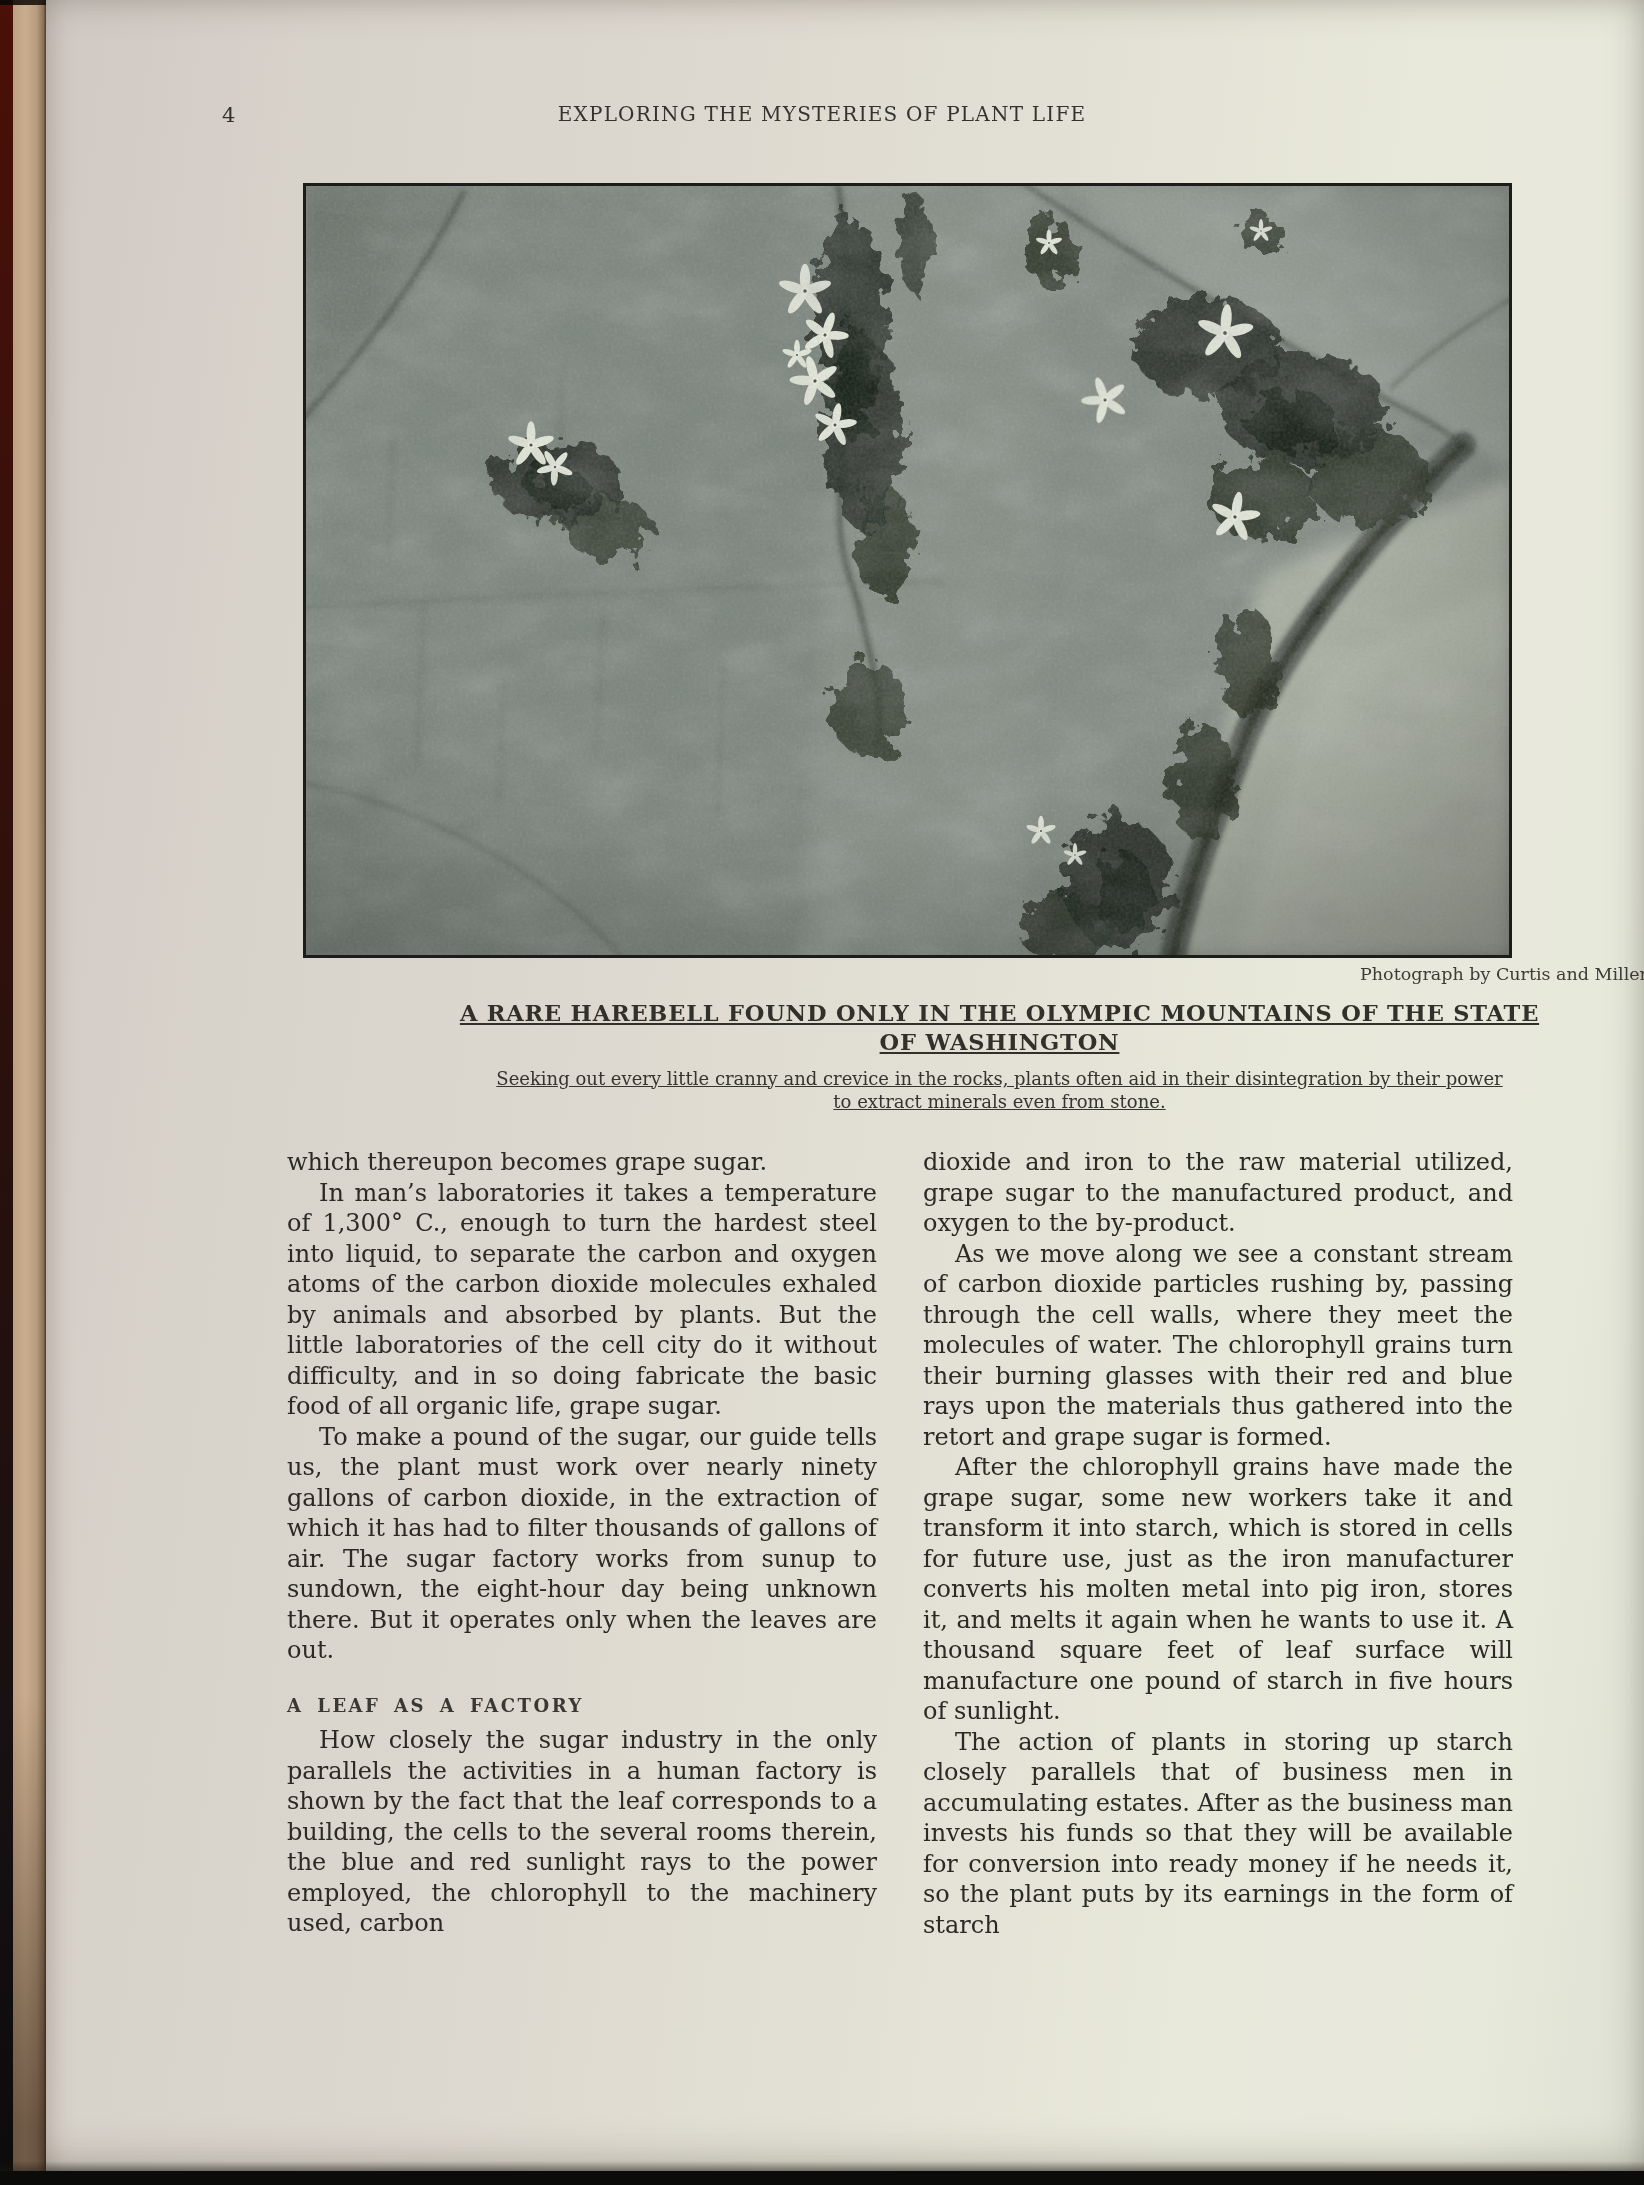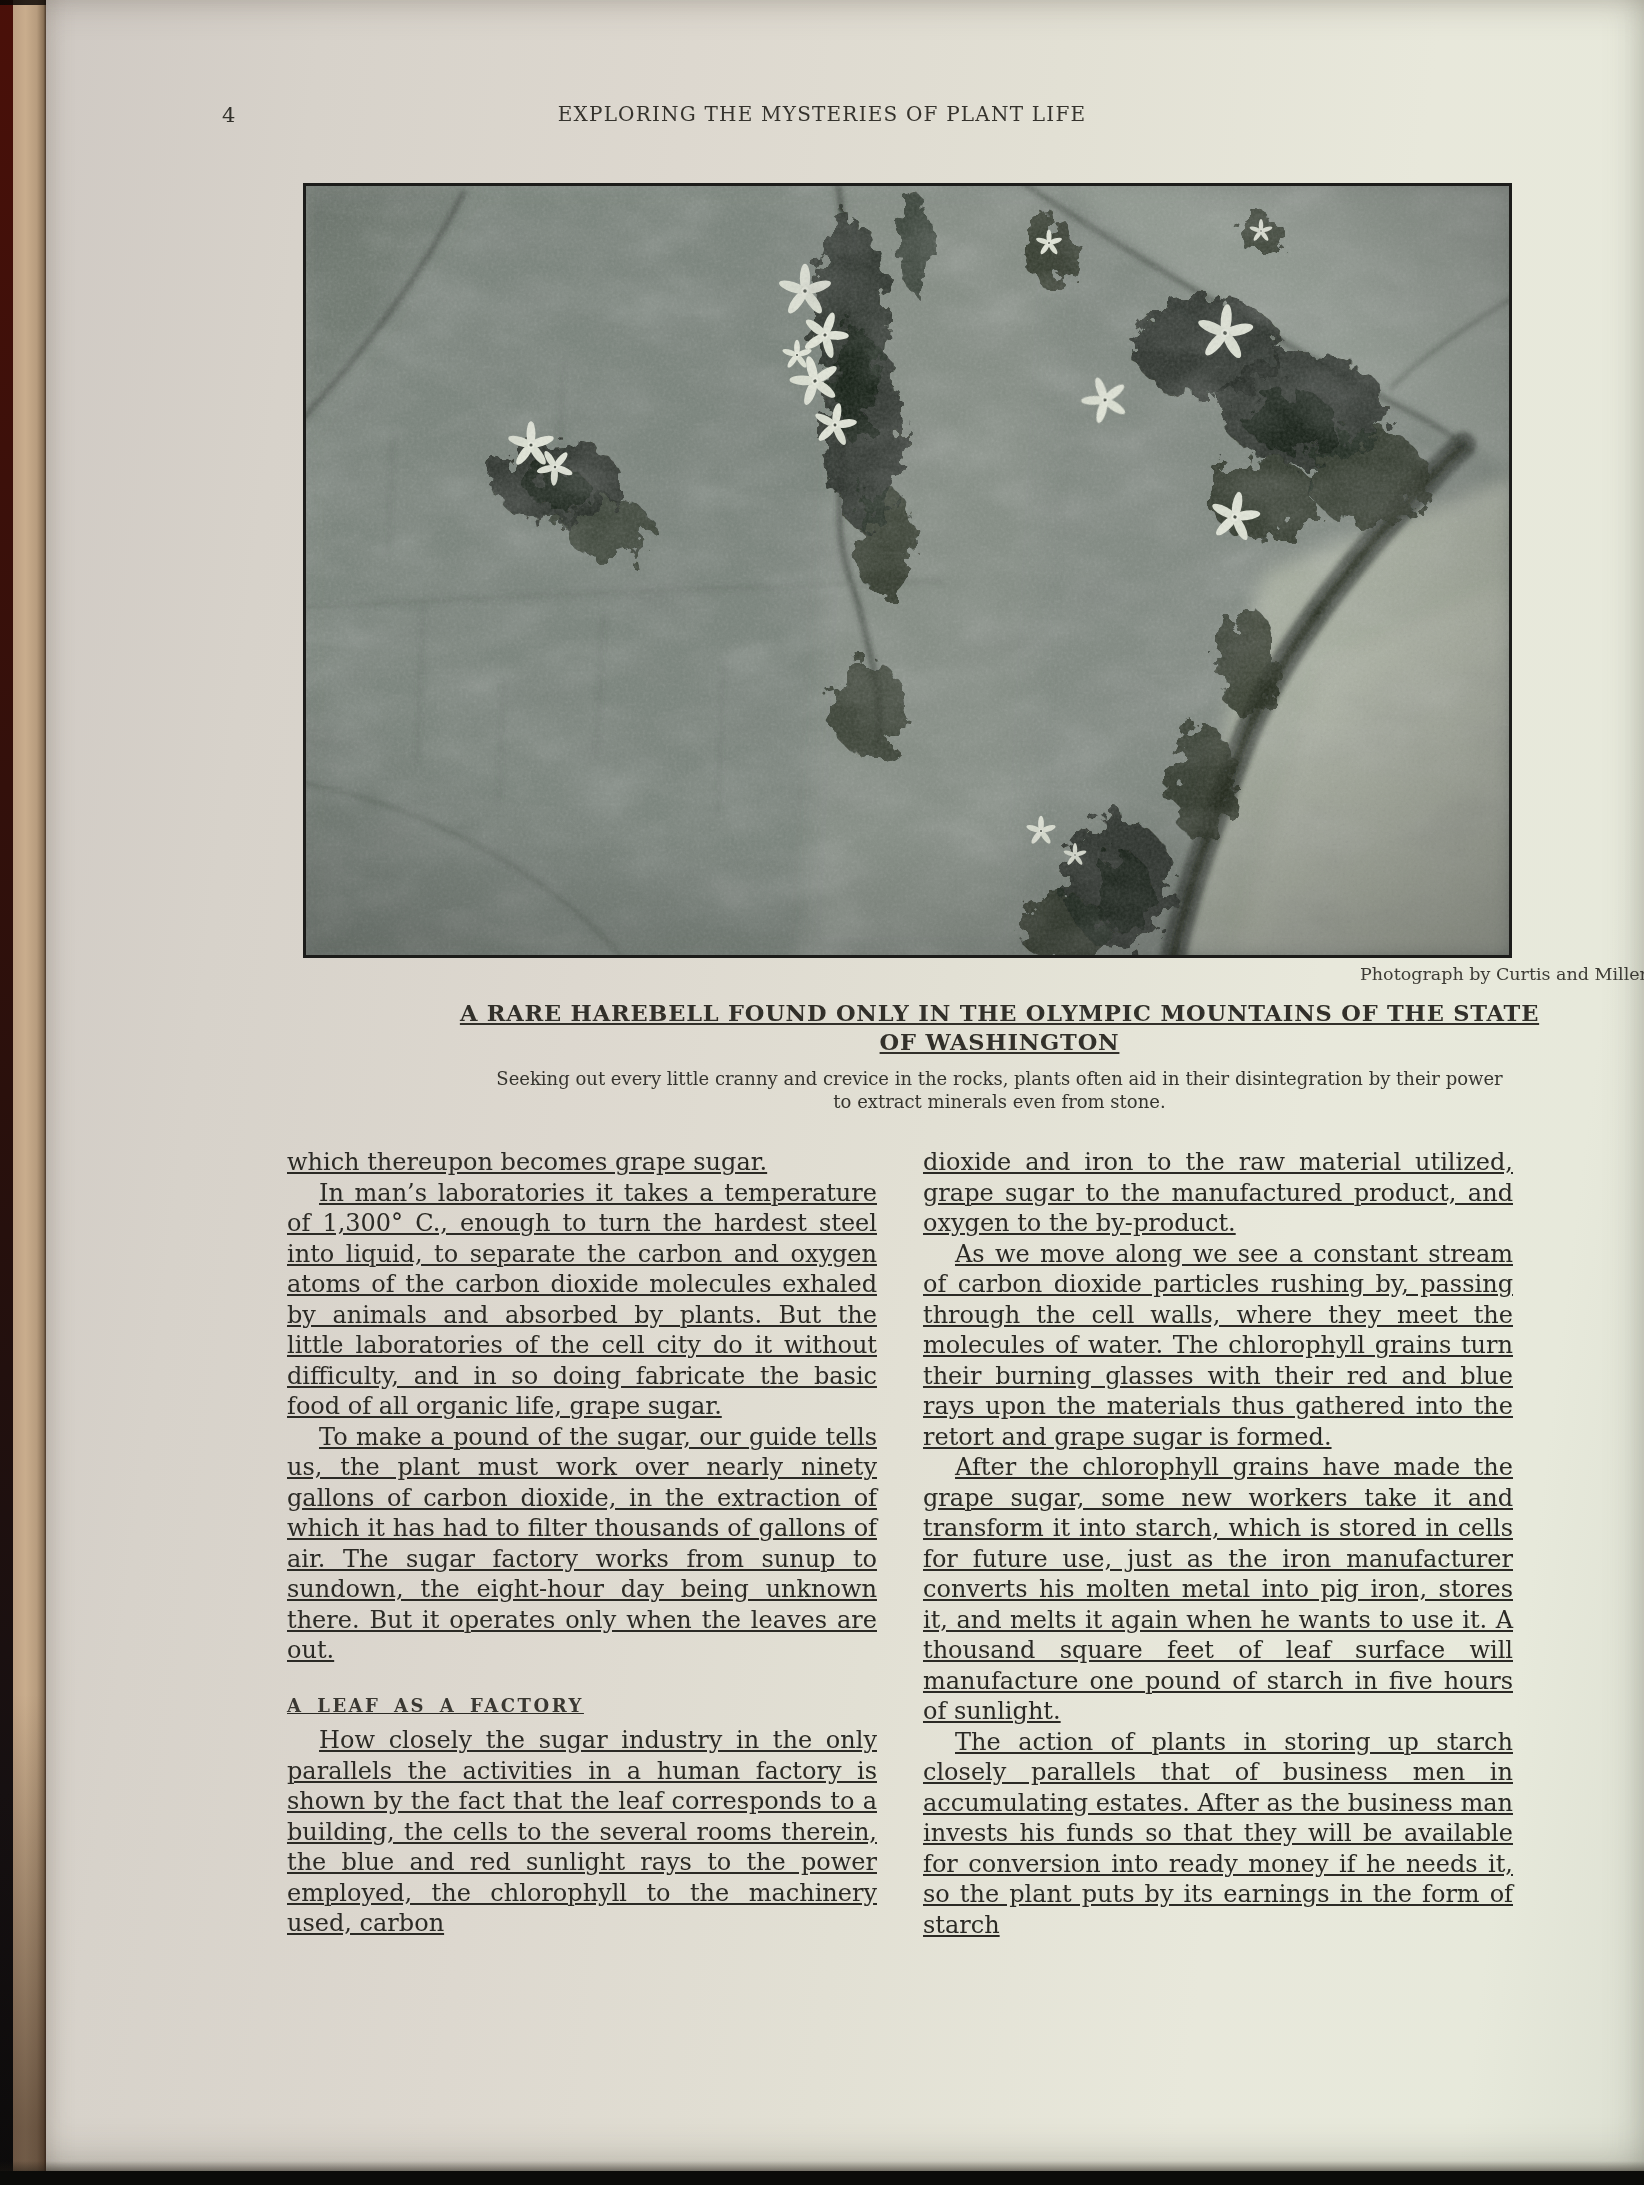--- a/index.html
+++ b/index.html
@@ -36,24 +36,24 @@
   .pagenum{position:absolute;left:176px;top:103px;font-size:21px;color:#33322c;}
   .running-head{position:absolute;top:102px;left:776px;transform:translateX(-50%);
     white-space:nowrap;font-size:20px;font-weight:400;letter-spacing:1.2px;color:#35332d;text-align:center;}
 
   figure.photo{position:absolute;left:257px;top:183px;width:1393px;margin:0;}
   figure.photo svg{display:block;}
   .credit{margin-top:6px;padding-right:48px;text-align:right;font-size:17.5px;color:#3c3b35;}
   .cap-title{margin:15px auto 0;max-width:1120px;text-align:center;
     font-size:22.5px;font-weight:700;letter-spacing:.8px;line-height:1.3;color:#32302a;text-decoration:underline;}
   .cap-text{margin:9px auto 0;max-width:1010px;text-align:center;
-    font-size:18px;line-height:1.3;color:#35342e;}
+    font-size:18px;line-height:1.3;color:#35342e;text-decoration:underline;}
 
   .columns{position:absolute;left:241px;top:1147px;width:1226px;display:flex;gap:46px;
-    font-size:24px;line-height:30.5px;text-align:justify;color:#2b2a25;text-decoration:underline;}
+    font-size:24px;line-height:30.5px;text-align:justify;color:#2b2a25;}
   .col{width:596px;}
   .col p{margin:0;}
   .col p.ind{text-indent:32px;}
   .col h3.section{margin:25px 0 4px;font-size:18px;font-weight:700;
     letter-spacing:2.5px;word-spacing:5px;color:#3a3832;}
 </style>
 </head>
 <body>
 
 <div class="scan">

